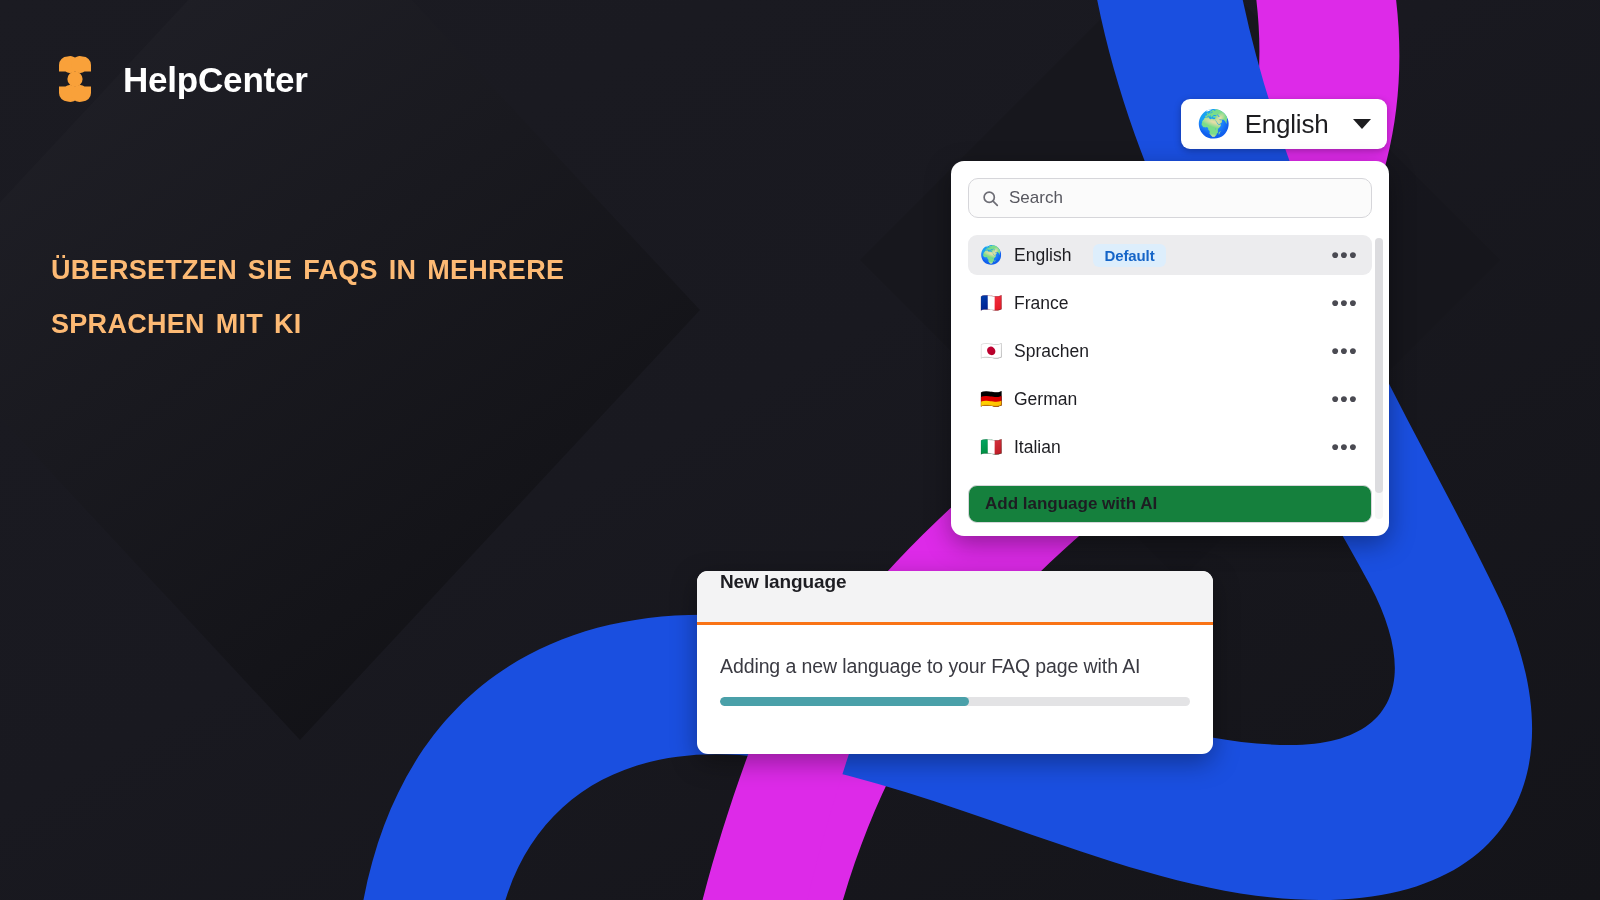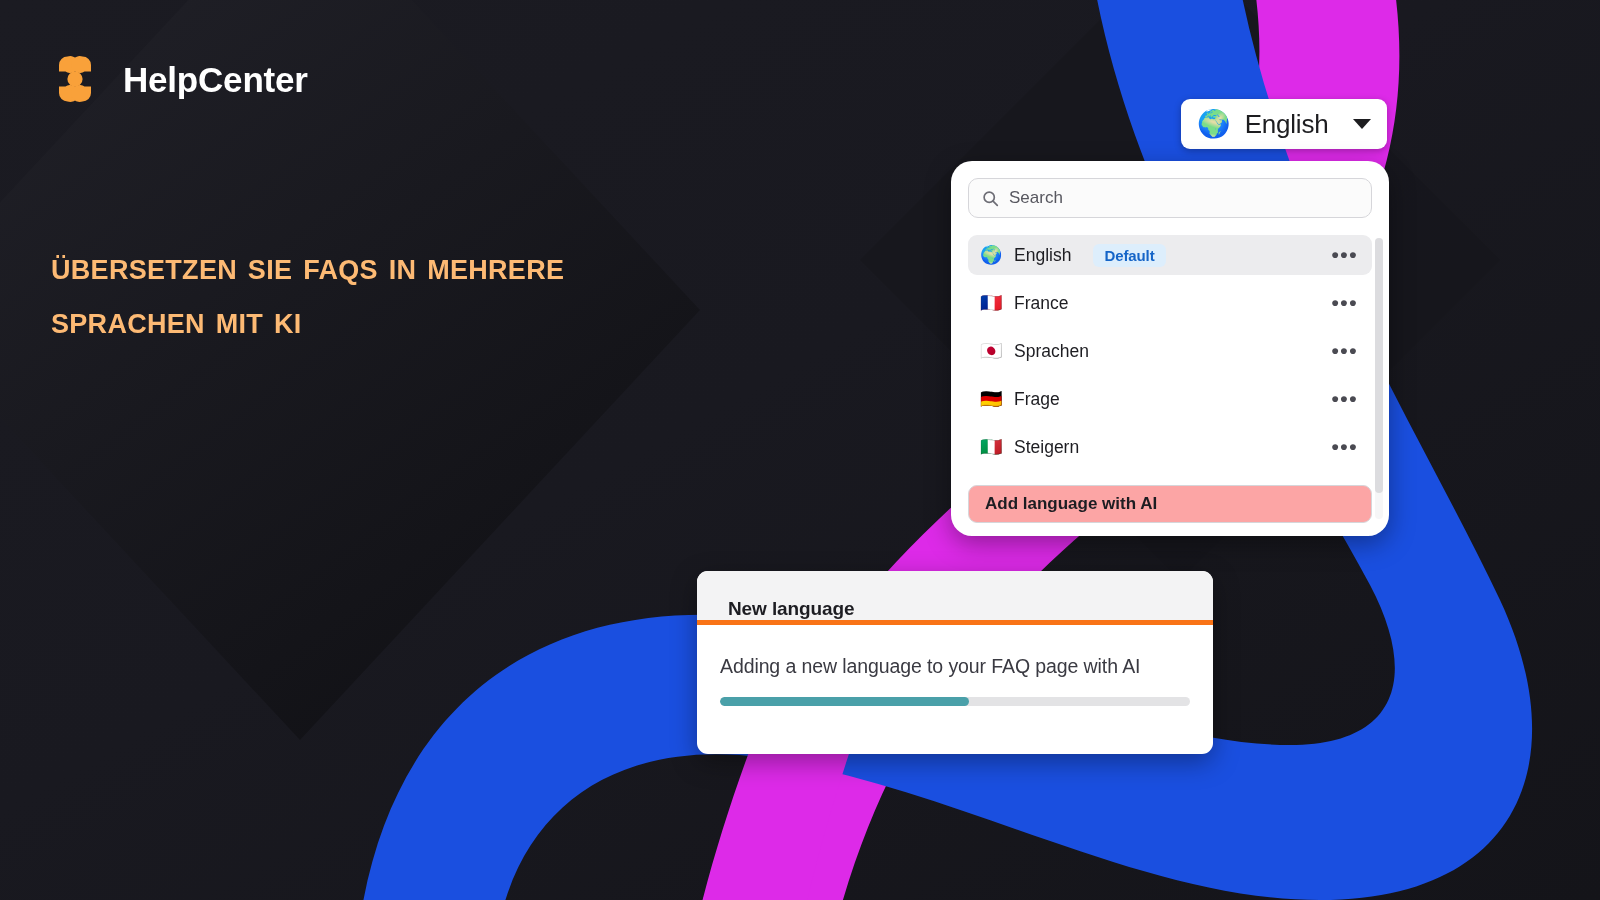--- a/index.html
+++ b/index.html
@@ -74,21 +74,21 @@
     border-right: 9px solid transparent;
     border-top: 10px solid #1d1d20;
     margin-left: 6px;
   }
 
   
   .lang-panel {
     position: absolute; left: 951px; top: 161px;
     width: 438px; height: 375px;
     background: #ffffff;
-    border-radius: 21px;
+    border-radius: 13px;
     box-shadow: 0 8px 26px rgba(0,0,0,.35);
     padding: 17px 17px 0 17px;
     overflow: hidden;
   }
   .search-box {
     position: relative;
     height: 40px;
     border: 1px solid #d6d6da;
     border-radius: 10px;
     background: #fbfbfb;
@@ -137,21 +137,21 @@
     letter-spacing: 1.5px;
     line-height: 0.6;
     cursor: pointer;
   }
 
   .add-lang-btn {
     position: absolute; left: 17px; right: 17px; top: 324px;
     height: 38px;
     border: 1px solid #d6d6da;
     border-radius: 9px;
-    background: #fca5a5;
+    background: #15803d;
     display: flex; align-items: center;
     padding: 0 16px;
     color: #1d1d22; font-size: 17px; font-weight: 700;
     cursor: pointer;
   }
 
   .scrollbar-track {
     position: absolute; right: 6px; top: 77px;
     width: 8px; height: 281px;
     background: #f6f6f7;
@@ -170,23 +170,23 @@
     position: absolute; left: 697px; top: 571px;
     width: 516px; height: 183px;
     background: #ffffff;
     border-radius: 11px;
     box-shadow: 0 8px 26px rgba(0,0,0,.35);
     overflow: hidden;
   }
   .modal-head {
     height: 54px;
     background: #f3f3f4;
-    border-bottom: 5px solid #f97316;
-    display: flex; align-items: flex-end;
-    padding: 0 31px;
+    border-bottom: 3px solid #f97316;
+    display: flex; align-items: flex-start;
+    padding: 0 23px;
   }
   .modal-title {
     color: #1d1d22; font-size: 19px; font-weight: 700;
     letter-spacing: -0.1px;
   }
   .modal-body { padding: 30px 23px 0 23px; }
   .modal-text {
     color: #3a3a42; font-size: 19.5px; font-weight: 400;
     letter-spacing: -0.1px;
   }
@@ -288,27 +288,27 @@
       </div>
 
       <div class="lang-row">
         <span class="flag">🇯🇵</span>
         <span class="name">Sprachen</span>
         <span class="dots">•••</span>
       </div>
 
       <div class="lang-row">
         <span class="flag">🇩🇪</span>
-        <span class="name">Frage</span>
+        <span class="name">German</span>
         <span class="dots">•••</span>
       </div>
 
       <div class="lang-row">
         <span class="flag">🇮🇹</span>
-        <span class="name">Steigern</span>
+        <span class="name">Italian</span>
         <span class="dots">•••</span>
       </div>
 
     </div>
 
     <div class="add-lang-btn">
       <span>Add language with AI</span>
     </div>
 
     <div class="scrollbar-track">

